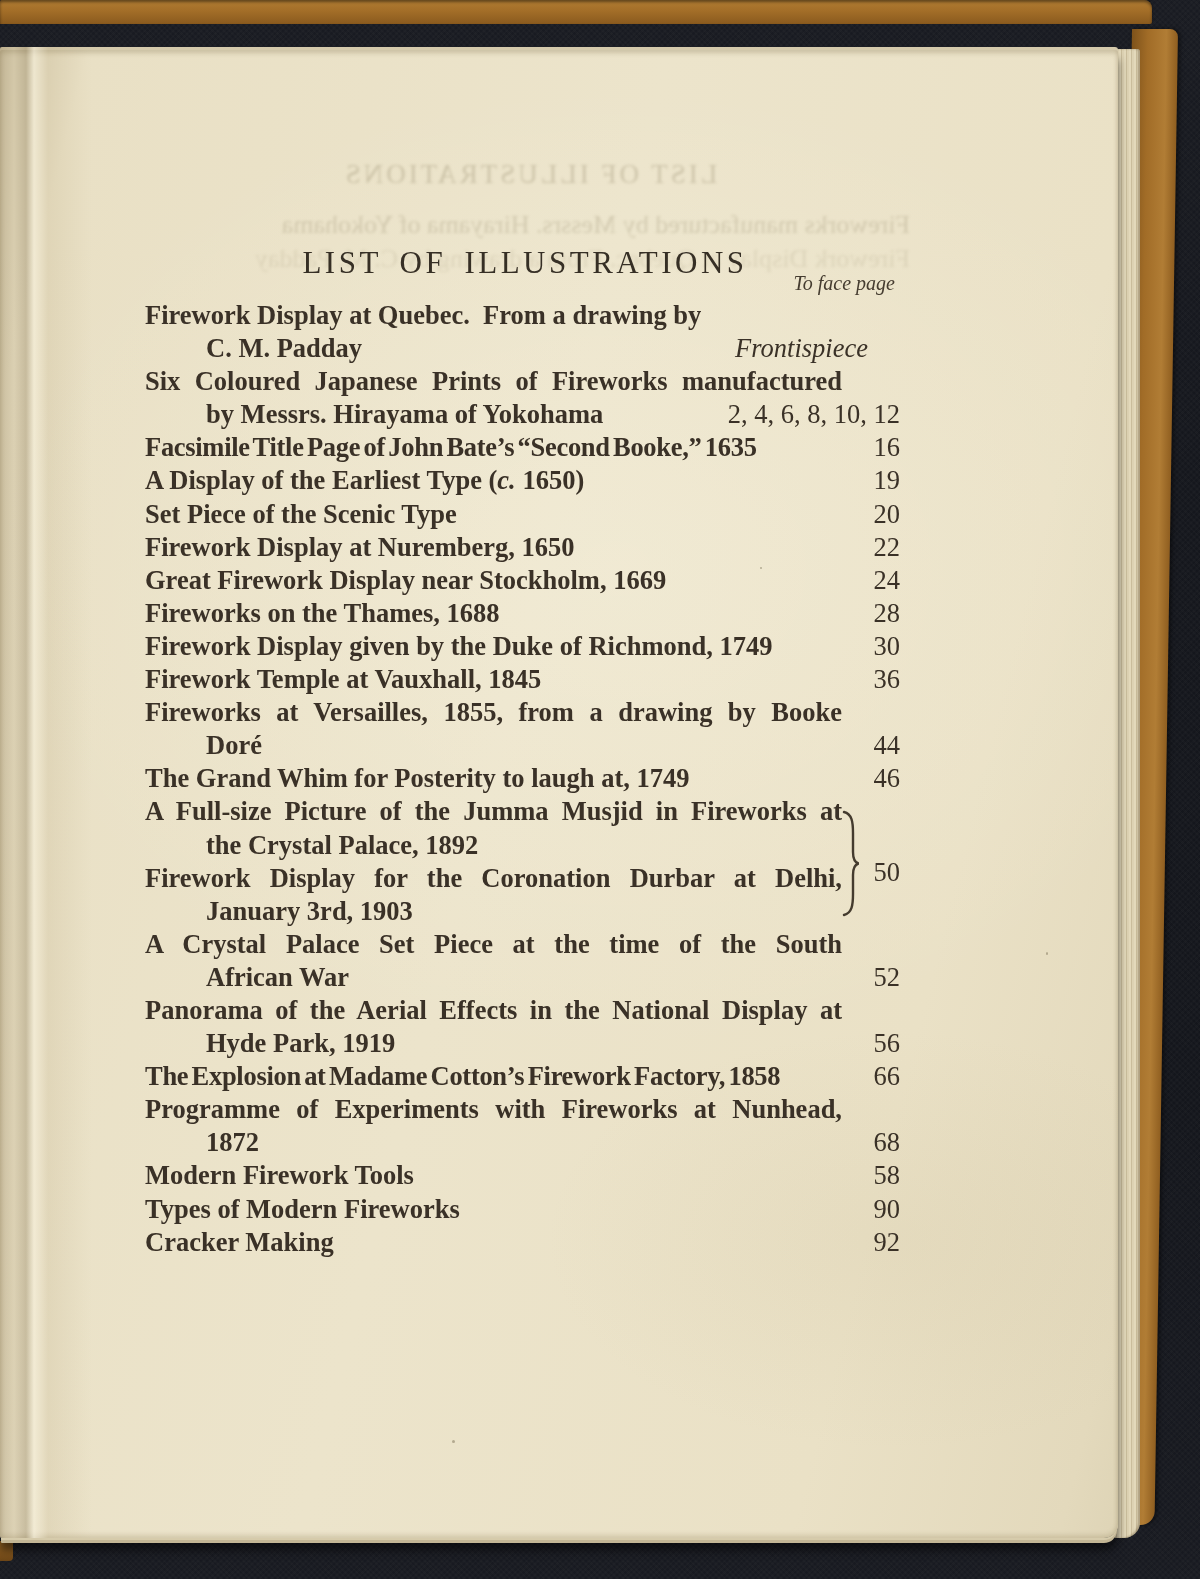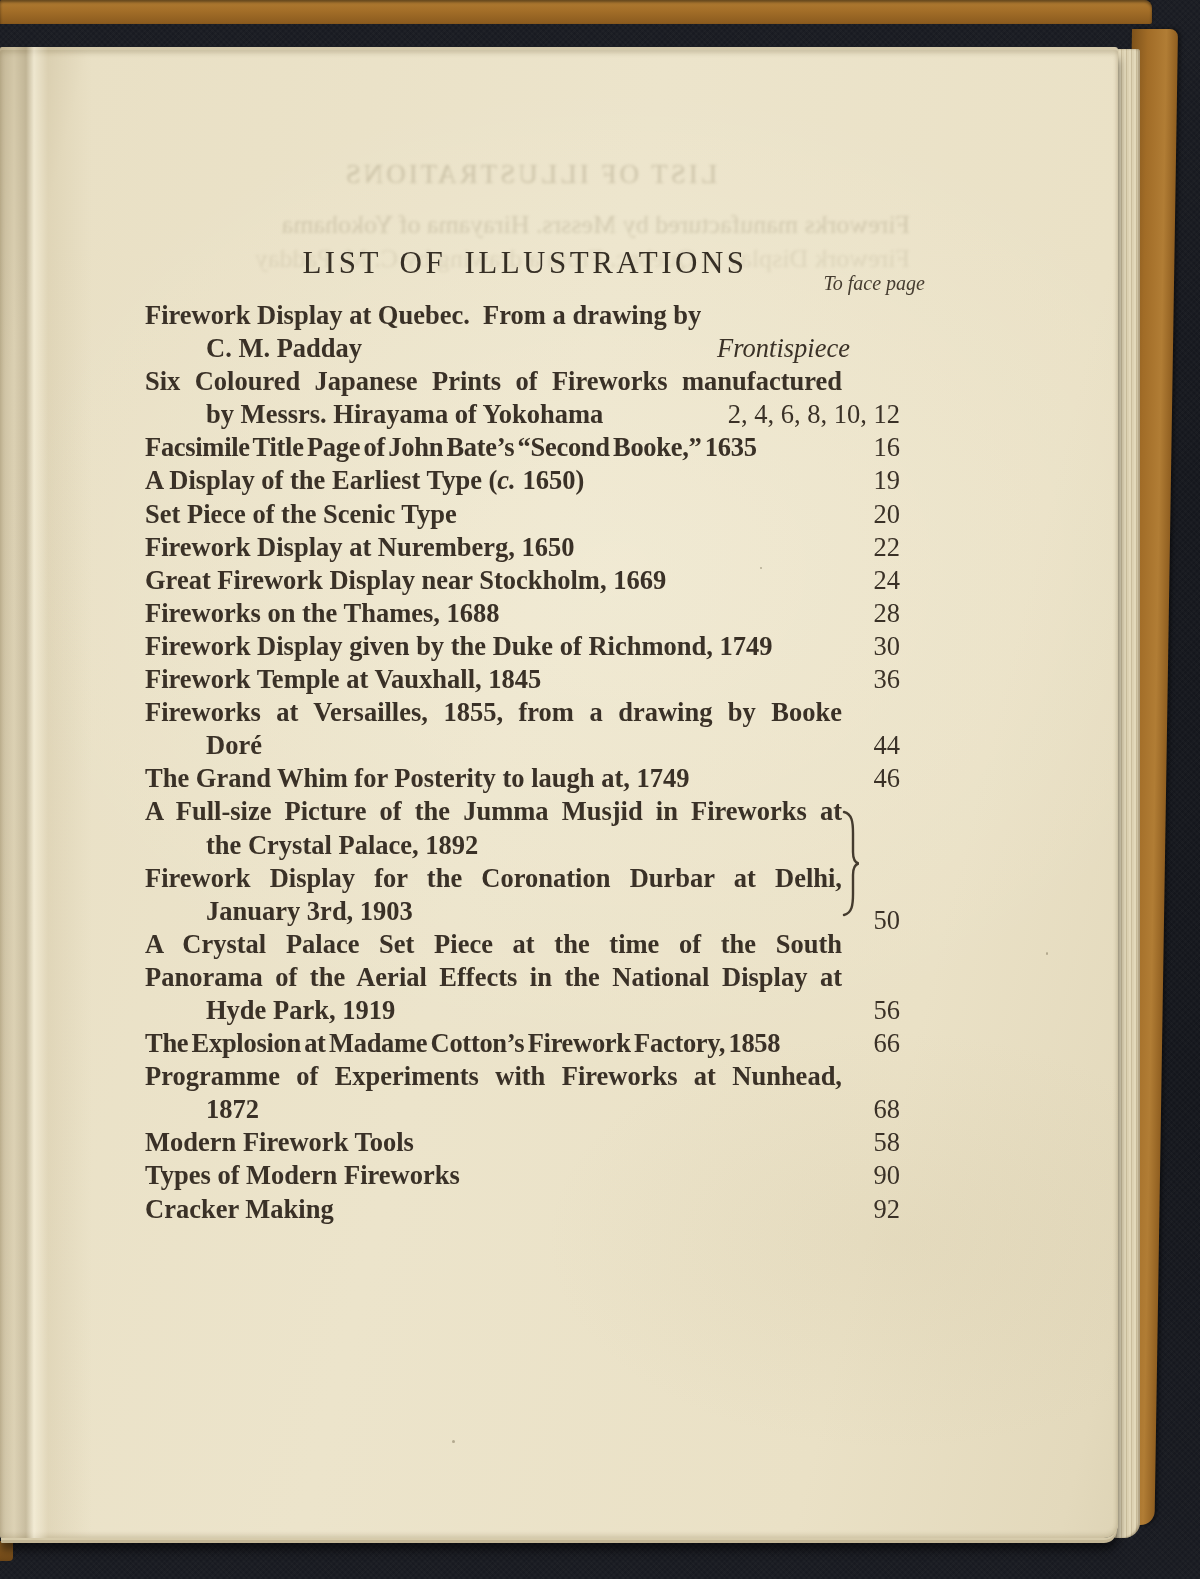--- a/index.html
+++ b/index.html
@@ -82,34 +82,34 @@
   .ghost-line.g0{top:112px;text-align:center;letter-spacing:3px;opacity:.34;font-size:27px;}
   .ghost-line.g1{top:163px;opacity:.28;}
   .ghost-line.g2{top:197px;opacity:.17;}
   
   .page-title{
     position:absolute;left:145px;top:198px;width:760px;
     text-align:center;font-size:31px;letter-spacing:3.5px;word-spacing:7px;
     color:#362f25;
   }
   .col-header{
-    position:absolute;left:157px;top:225px;width:768px;
+    position:absolute;left:127px;top:225px;width:768px;
     text-align:right;font-style:italic;font-size:20px;color:#453c30;
   }
   .entries{
     position:absolute;left:145px;top:252px;width:755px;
     font-size:26.5px;line-height:33.1px;color:#3a3127;
   }
   .line{display:flex;align-items:baseline;height:33.1px;}
   .line .text{flex:1 1 auto;white-space:nowrap;font-weight:bold;}
   .line .text.ind{padding-left:61px;}
   .line .text.j{white-space:normal;text-align:justify;text-align-last:justify;padding-right:58px;}
   .line .text.tight{letter-spacing:-0.3px;word-spacing:-3px;}
   .line .pnum{flex:0 0 auto;min-width:52px;text-align:right;white-space:nowrap;}
-  .line .pnum.inset{margin-right:50px;font-style:italic;}
+  .line .pnum.inset{margin-right:32px;font-style:italic;}
   .brace{position:absolute;pointer-events:none;}
   .brace-num{
     position:absolute;right:0;width:60px;text-align:right;
     font-size:26.5px;color:#3a3127;
   }
   .folio{
     position:absolute;left:135px;top:1248px;width:755px;
     text-align:center;font-size:26px;color:#3a3127;
   }
   i{font-style:italic;}
@@ -205,20 +205,24 @@
         <div class="line">
           <span class="text j"><span>Firework Display for the Coronation Durbar at Delhi,</span></span>
         </div>
         <div class="line">
           <span class="text ind"><span>January 3rd, 1903</span></span>
         </div>
         <div class="line">
           <span class="text j"><span>A Crystal Palace Set Piece at the time of the South</span></span>
         </div>
         <div class="line">
+          <span class="text ind"><span>African War</span></span>
+          <span class="pnum">52</span>
+        </div>
+        <div class="line">
           <span class="text j"><span>Panorama of the Aerial Effects in the National Display at</span></span>
         </div>
         <div class="line">
           <span class="text ind"><span>Hyde Park, 1919</span></span>
           <span class="pnum">56</span>
         </div>
         <div class="line">
           <span class="text tight"><span>The Explosion at Madame Cotton’s Firework Factory, 1858</span></span>
           <span class="pnum">66</span>
         </div>
@@ -239,16 +243,16 @@
         </div>
         <div class="line">
           <span class="text"><span>Cracker Making</span></span>
           <span class="pnum">92</span>
         </div>
       </div>
 
     <svg class="brace" style="left:842px;top:763px;" width="17" height="107" viewBox="0 0 17 107">
       <path d="M2,2 C10,4 11,12 11,23 L11,42 C11,50 13,52.5 16.5,53.5 C13,54.5 11,57 11,65 L11,84 C11,95 10,103 2,105" fill="none" stroke="#443b2e" stroke-width="2.4" stroke-linecap="round"></path>
     </svg>
-    <div class="brace-num" style="top:810px;right:218px;margin-top:48px;">50</div>
+    <div class="brace-num" style="top:810px;right:218px;">50</div>
 
   </div>
 </div>
 
 </body></html>

